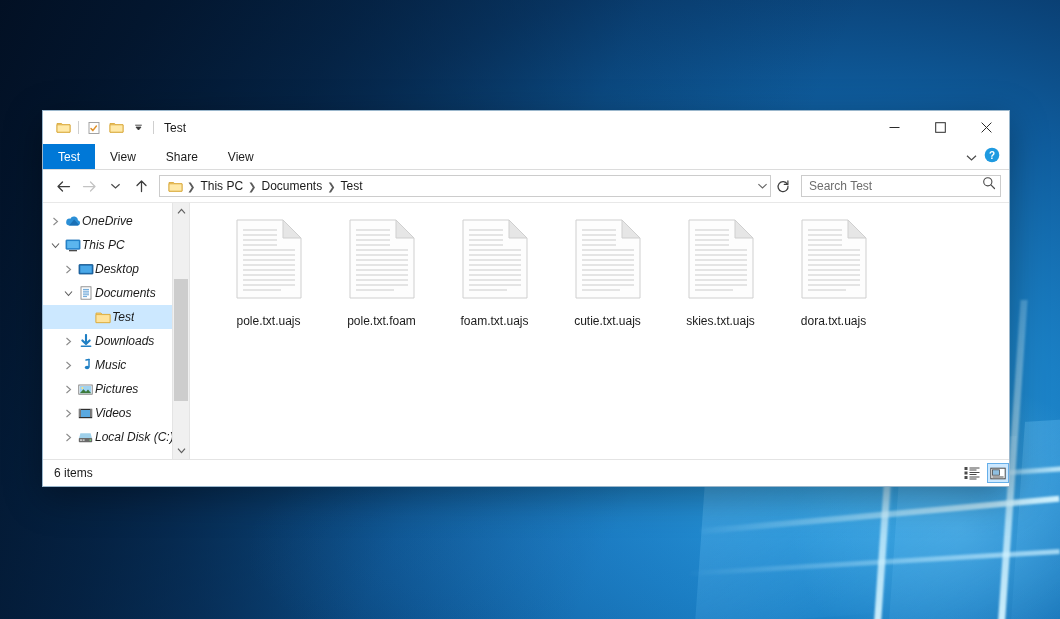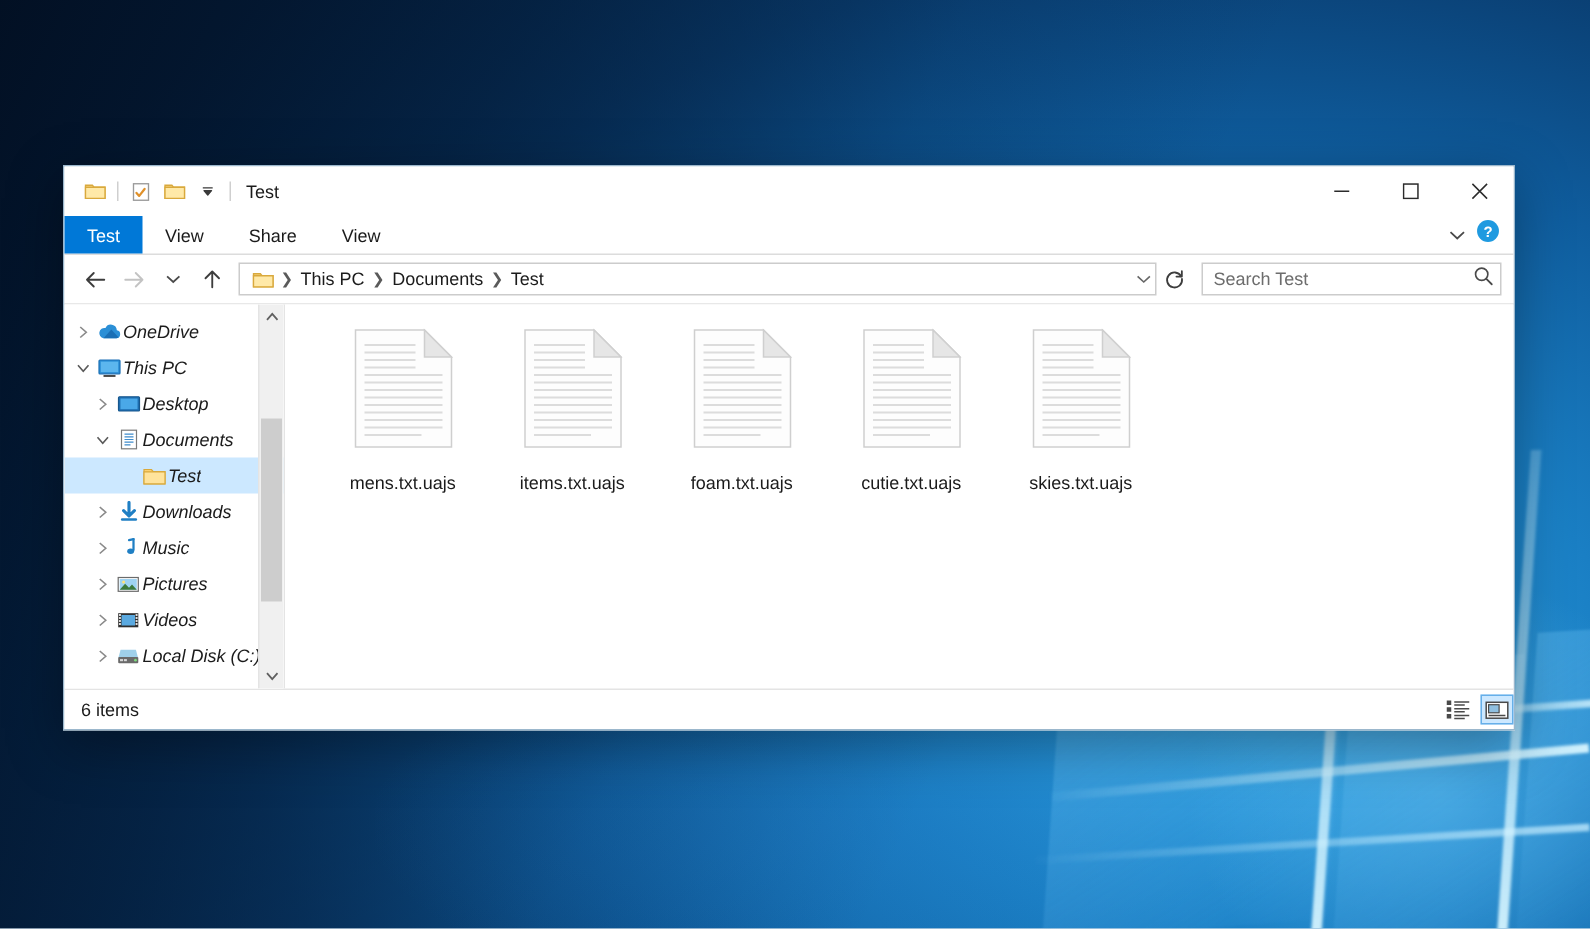--- a/index.html
+++ b/index.html
@@ -143,21 +143,21 @@
   }
   .crumb-sep { color: #5a5a5a; font-size: 10px; padding: 0 1px; }
   #crumb-dropdown, #refresh-btn {
     width: 20px; height: 22px;
     display: flex; align-items: center; justify-content: center;
   }
   #searchbox {
     width: 200px; height: 22px;
     border: 1px solid #cccccc;
     background: #ffffff;
-    display: flex; align-items: center;
+    display: flex; 
     padding: 0 4px 0 7px;
     margin-left: 6px;
     flex: none;
   }
   #search-input {
     flex: 1; border: none; outline: none;
     font-size: 12px; color: #1b1b1b;
     font-family: "Liberation Sans", sans-serif;
     background: transparent;
     min-width: 0;
@@ -596,34 +596,34 @@
       <div class="file-item">
         <span>
           <svg width="66" height="80" viewBox="0 0 66 80">
             <path d="M1 1h46l18 18v60H1z" fill="#fdfdfd" stroke="#cfcfcf" stroke-width="1"></path>
             <path d="M47 1l18 18H47z" fill="#e6e6e6" stroke="#cfcfcf" stroke-width="1"></path>
             <g stroke="#dcdcdc" stroke-width="1.4">
               <path d="M7 11h34M7 16h34M7 21h34M7 26h34M7 31h52M7 36h52M7 41h52M7 46h52M7 51h52M7 56h52M7 61h52M7 66h52M7 71h38"></path>
             </g>
           </svg>
         </span>
-        <span class="file-name">mens.txt.uajs</span>
+        <span class="file-name">pole.txt.uajs</span>
       </div>
 
       <div class="file-item">
         <span>
           <svg width="66" height="80" viewBox="0 0 66 80">
             <path d="M1 1h46l18 18v60H1z" fill="#fdfdfd" stroke="#cfcfcf" stroke-width="1"></path>
             <path d="M47 1l18 18H47z" fill="#e6e6e6" stroke="#cfcfcf" stroke-width="1"></path>
             <g stroke="#dcdcdc" stroke-width="1.4">
               <path d="M7 11h34M7 16h34M7 21h34M7 26h34M7 31h52M7 36h52M7 41h52M7 46h52M7 51h52M7 56h52M7 61h52M7 66h52M7 71h38"></path>
             </g>
           </svg>
         </span>
-        <span class="file-name">items.txt.uajs</span>
+        <span class="file-name">pole.txt.foam</span>
       </div>
 
       <div class="file-item">
         <span>
           <svg width="66" height="80" viewBox="0 0 66 80">
             <path d="M1 1h46l18 18v60H1z" fill="#fdfdfd" stroke="#cfcfcf" stroke-width="1"></path>
             <path d="M47 1l18 18H47z" fill="#e6e6e6" stroke="#cfcfcf" stroke-width="1"></path>
             <g stroke="#dcdcdc" stroke-width="1.4">
               <path d="M7 11h34M7 16h34M7 21h34M7 26h34M7 31h52M7 36h52M7 41h52M7 46h52M7 51h52M7 56h52M7 61h52M7 66h52M7 71h38"></path>
             </g>
@@ -651,20 +651,32 @@
             <path d="M1 1h46l18 18v60H1z" fill="#fdfdfd" stroke="#cfcfcf" stroke-width="1"></path>
             <path d="M47 1l18 18H47z" fill="#e6e6e6" stroke="#cfcfcf" stroke-width="1"></path>
             <g stroke="#dcdcdc" stroke-width="1.4">
               <path d="M7 11h34M7 16h34M7 21h34M7 26h34M7 31h52M7 36h52M7 41h52M7 46h52M7 51h52M7 56h52M7 61h52M7 66h52M7 71h38"></path>
             </g>
           </svg>
         </span>
         <span class="file-name">skies.txt.uajs</span>
       </div>
 
+      <div class="file-item">
+        <span>
+          <svg width="66" height="80" viewBox="0 0 66 80">
+            <path d="M1 1h46l18 18v60H1z" fill="#fdfdfd" stroke="#cfcfcf" stroke-width="1"></path>
+            <path d="M47 1l18 18H47z" fill="#e6e6e6" stroke="#cfcfcf" stroke-width="1"></path>
+            <g stroke="#dcdcdc" stroke-width="1.4">
+              <path d="M7 11h34M7 16h34M7 21h34M7 26h34M7 31h52M7 36h52M7 41h52M7 46h52M7 51h52M7 56h52M7 61h52M7 66h52M7 71h38"></path>
+            </g>
+          </svg>
+        </span>
+        <span class="file-name">dora.txt.uajs</span>
+      </div>
 
     </div>
   </div>
 
   <div id="statusbar">
     <span id="status-text">6 items</span>
     <div id="view-buttons">
       <div class="view-btn">
         <svg width="16" height="14" viewBox="0 0 16 14">
           <g fill="#4a4a4a">

